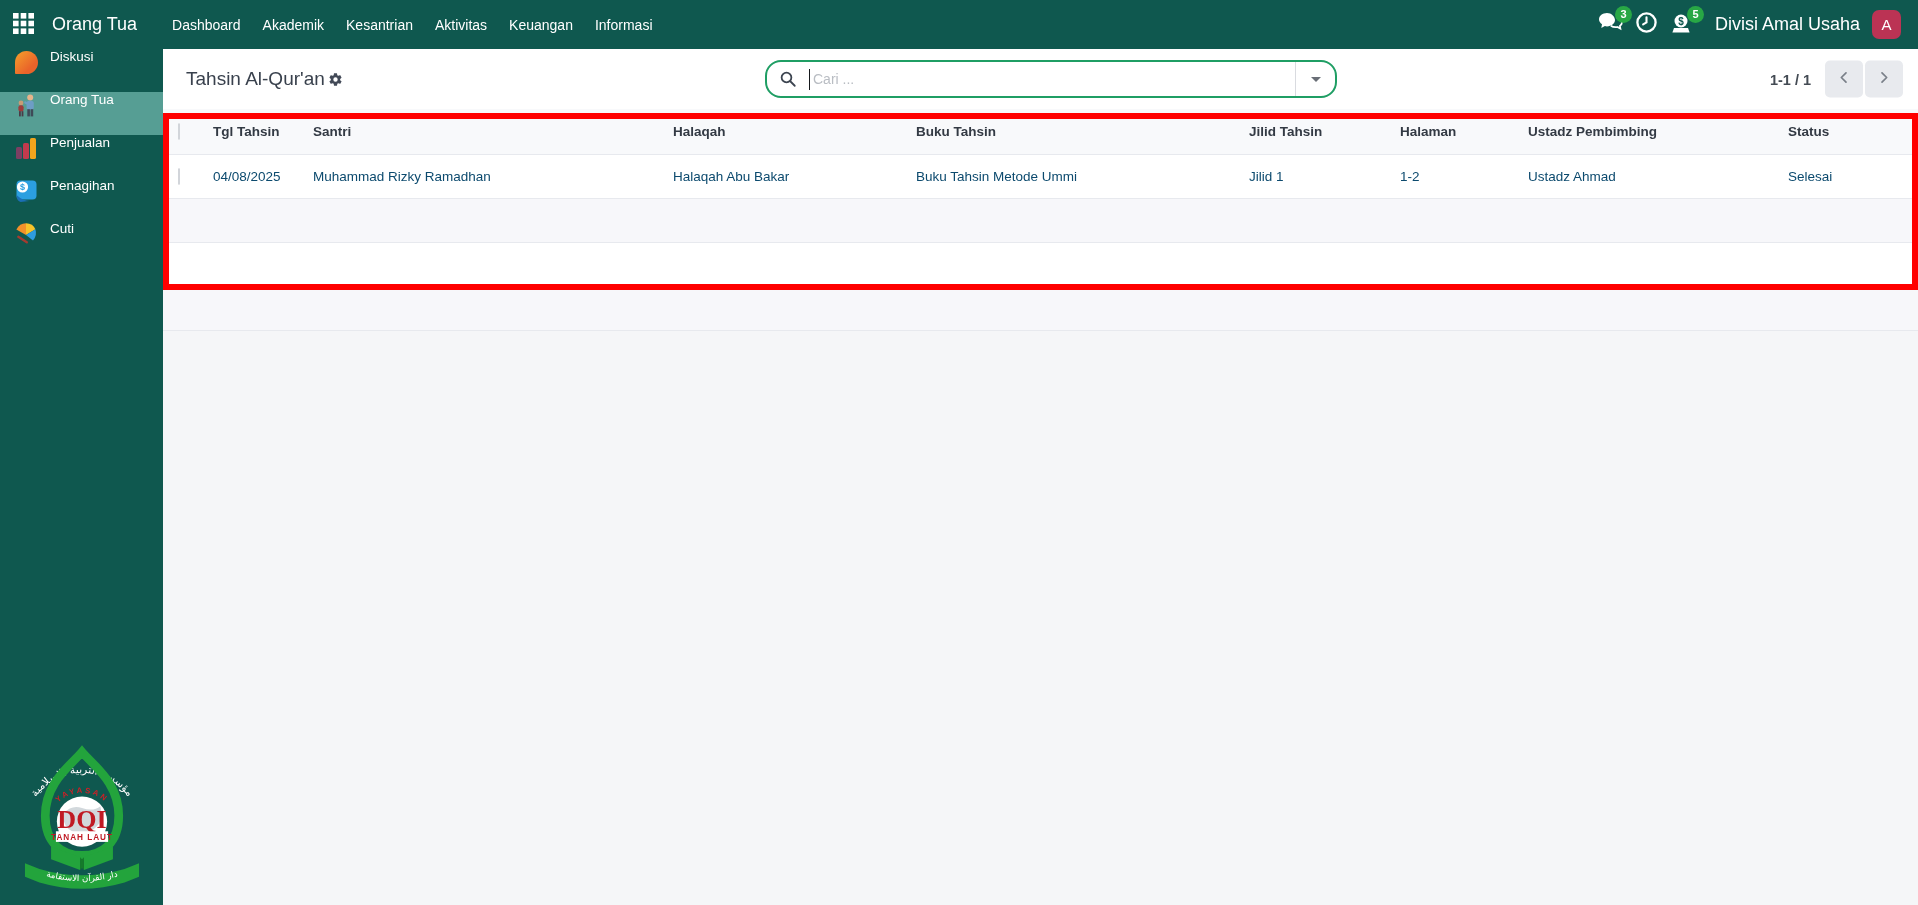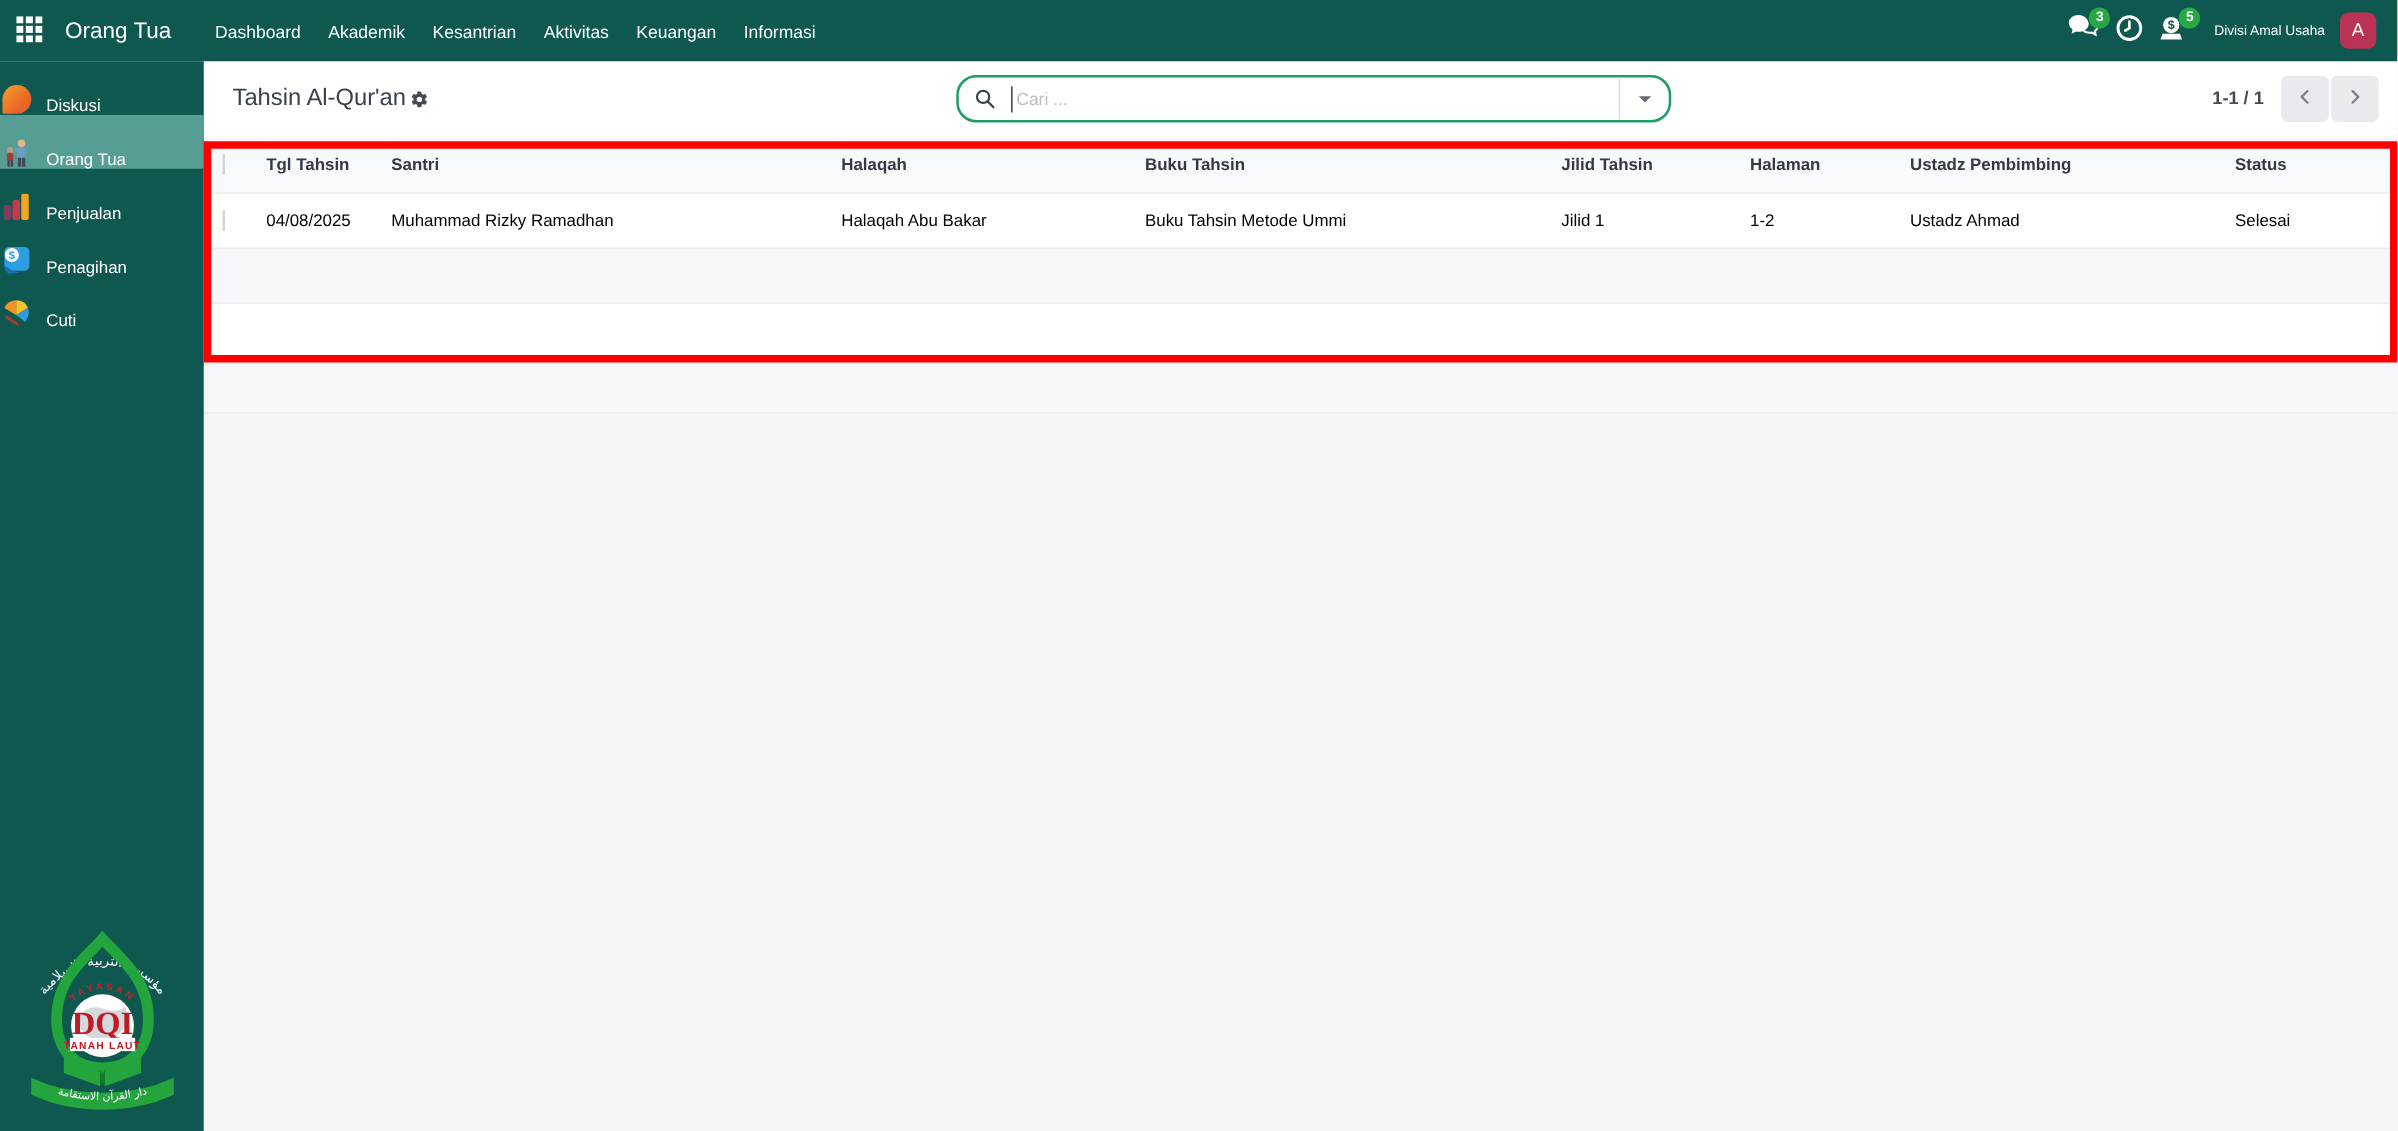--- a/index.html
+++ b/index.html
@@ -22,26 +22,26 @@
   .menu-item { display:flex; align-items:center; padding:0 11px; font-size:14px; color:#fff; text-decoration:none; cursor:pointer; }
   .nav-right { margin-left:auto; display:flex; align-items:center; padding-right:17px; }
   .icon-btn { position:relative; width:36px; height:36px; display:flex; align-items:center; justify-content:center; cursor:pointer; }
   .badge {
     position:absolute; top:-1px; right:-3px;
     background:#28a745; color:#fff; font-size:11px; font-weight:bold;
     min-width:17px; height:17px; padding:0 3px; border-radius:9px;
     display:flex; align-items:center; justify-content:center;
   }
   .user-btn { display:flex; align-items:center; cursor:pointer; margin-left:14px; }
-  .user-name { font-size:11px; color:#fff; margin-right:12px; white-space:nowrap;text-align:right; }
+  .user-name { font-size:18px; color:#fff; margin-right:12px; white-space:nowrap;text-align:right; }
   .avatar { width:29px; height:29px; border-radius:7px; background:#bb3354; color:#fff; font-size:15px; display:flex; align-items:center; justify-content:center; }
 
   
   .sidebar { position:absolute; top:49px; left:0; bottom:0; width:163px; background:#0f584f; z-index:30; }
-  .side-item { display:flex; align-items:flex-end; height:43px; gap:11px; color:#fff; font-size:13.5px; cursor:pointer; }
+  .side-item { display:flex; align-items:flex-start; height:43px; padding-left:13px; gap:11px; color:#fff; font-size:13.5px; cursor:pointer; }
   .side-item.active { background:#569e94; }
   .side-icon { width:26px; height:26px; flex:none; display:flex; align-items:center; justify-content:center; }
   .discuss-bubble {
     width:23px; height:23px;
     background:linear-gradient(135deg,#f6a12b 0%,#e9632a 70%);
     border-radius:50% 50% 50% 4%;
   }
   .logo-wrap { position:absolute; bottom:4px; left:50%; transform:translateX(-50%); }
 
   
@@ -64,21 +64,21 @@
 
   .pager { position:absolute; right:15px; top:50%; transform:translateY(-50%); display:flex; align-items:center; gap:14px;font-weight:bold; }
   .pager-text { font-size:14.5px; color:#444b54; white-space:nowrap; }
   .pager-btns { display:flex; gap:2px; }
   .pager-btn { width:38px; height:37px; background:#e8eaee; border:none; border-radius:5px; display:flex; align-items:center; justify-content:center; cursor:pointer; }
 
   
   .table-area { background:#fff; }
   table { border-collapse:collapse; table-layout:fixed; width:100%; }
   th, td {
-    height:44px; font-size:13.5px; color:#000000; text-align:left;
+    height:44px; font-size:13.5px; color:#0c4a6e; text-align:left;
     padding:0 8px 0 0; border-bottom:1px solid #e7e9ee;
     white-space:nowrap; overflow:hidden;
   }
   thead th { height:45px; background:#f8f9fb; font-weight:700; color:#333a44; }
   .col-cb { padding-left:15px; }
   .cb { width:17px; height:17px; border:1px solid #d2d5da; border-radius:4px; background:#fff; cursor:pointer; }
   tbody tr:nth-child(even) { background:#f7f7fa; }
   tbody tr.data-row { background:#fff; }
 
   

